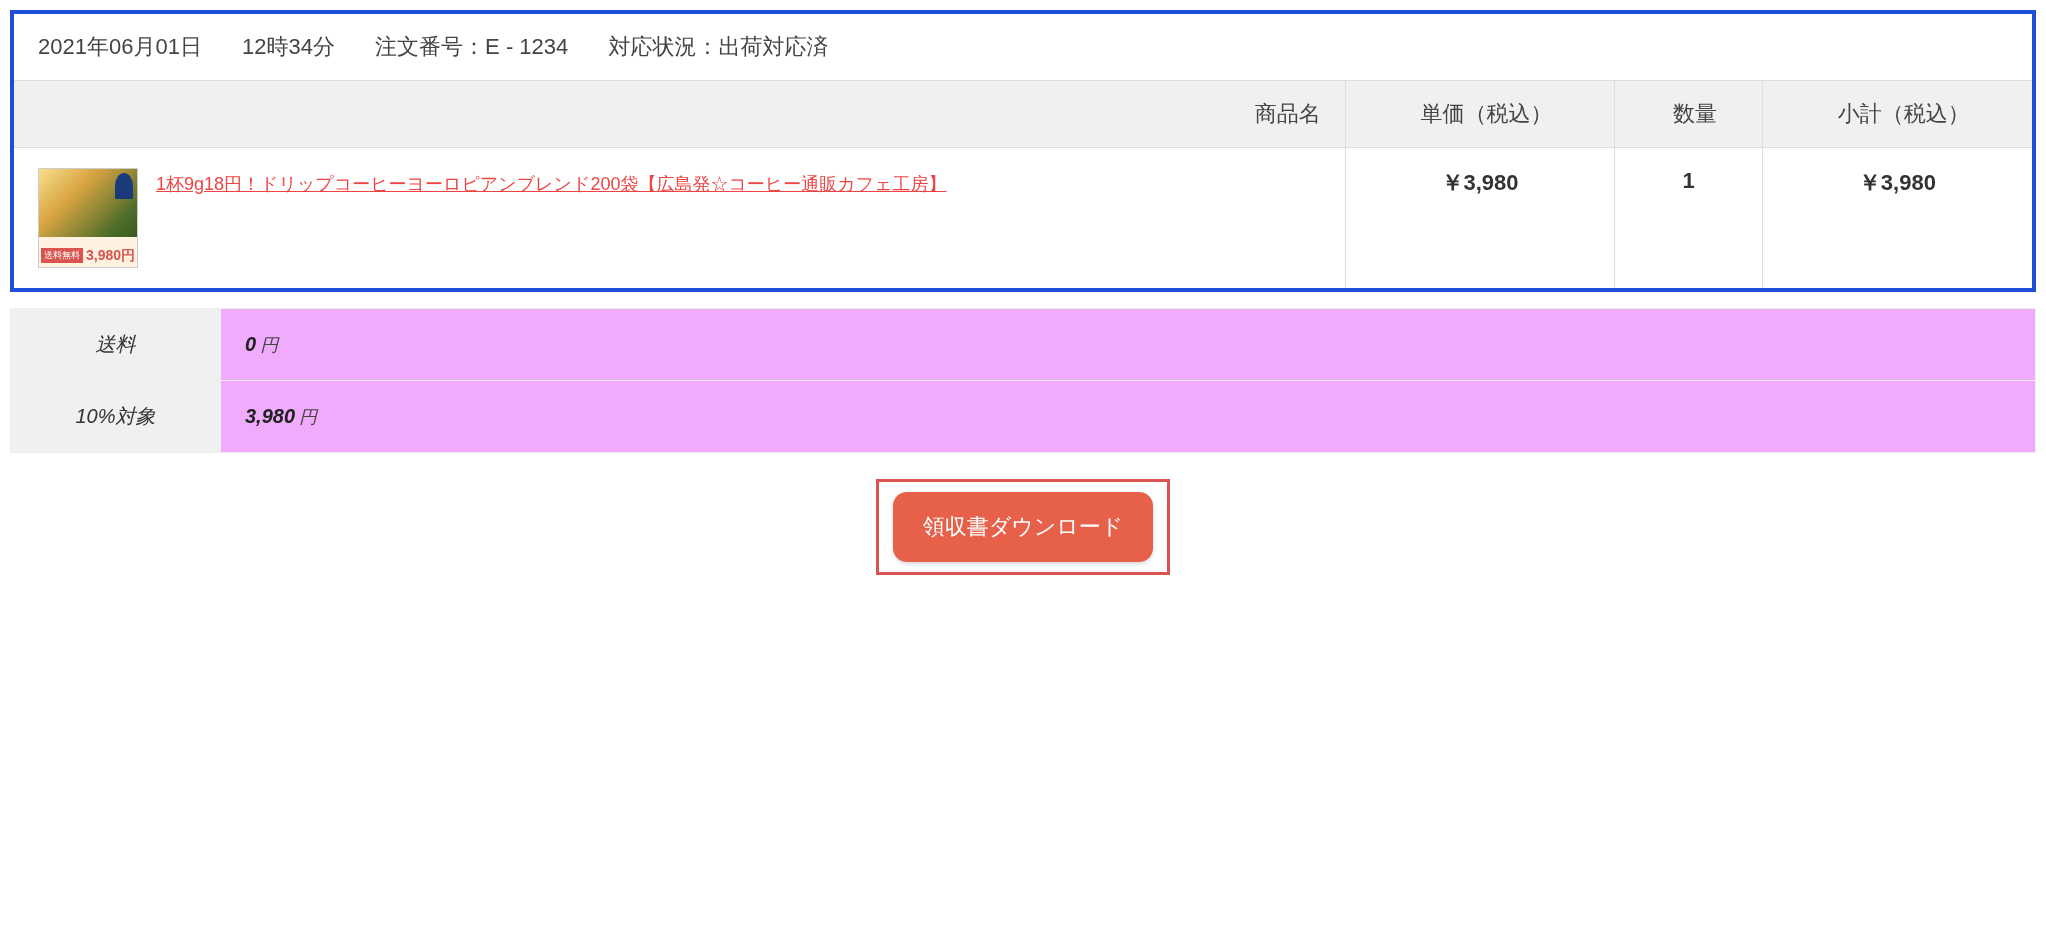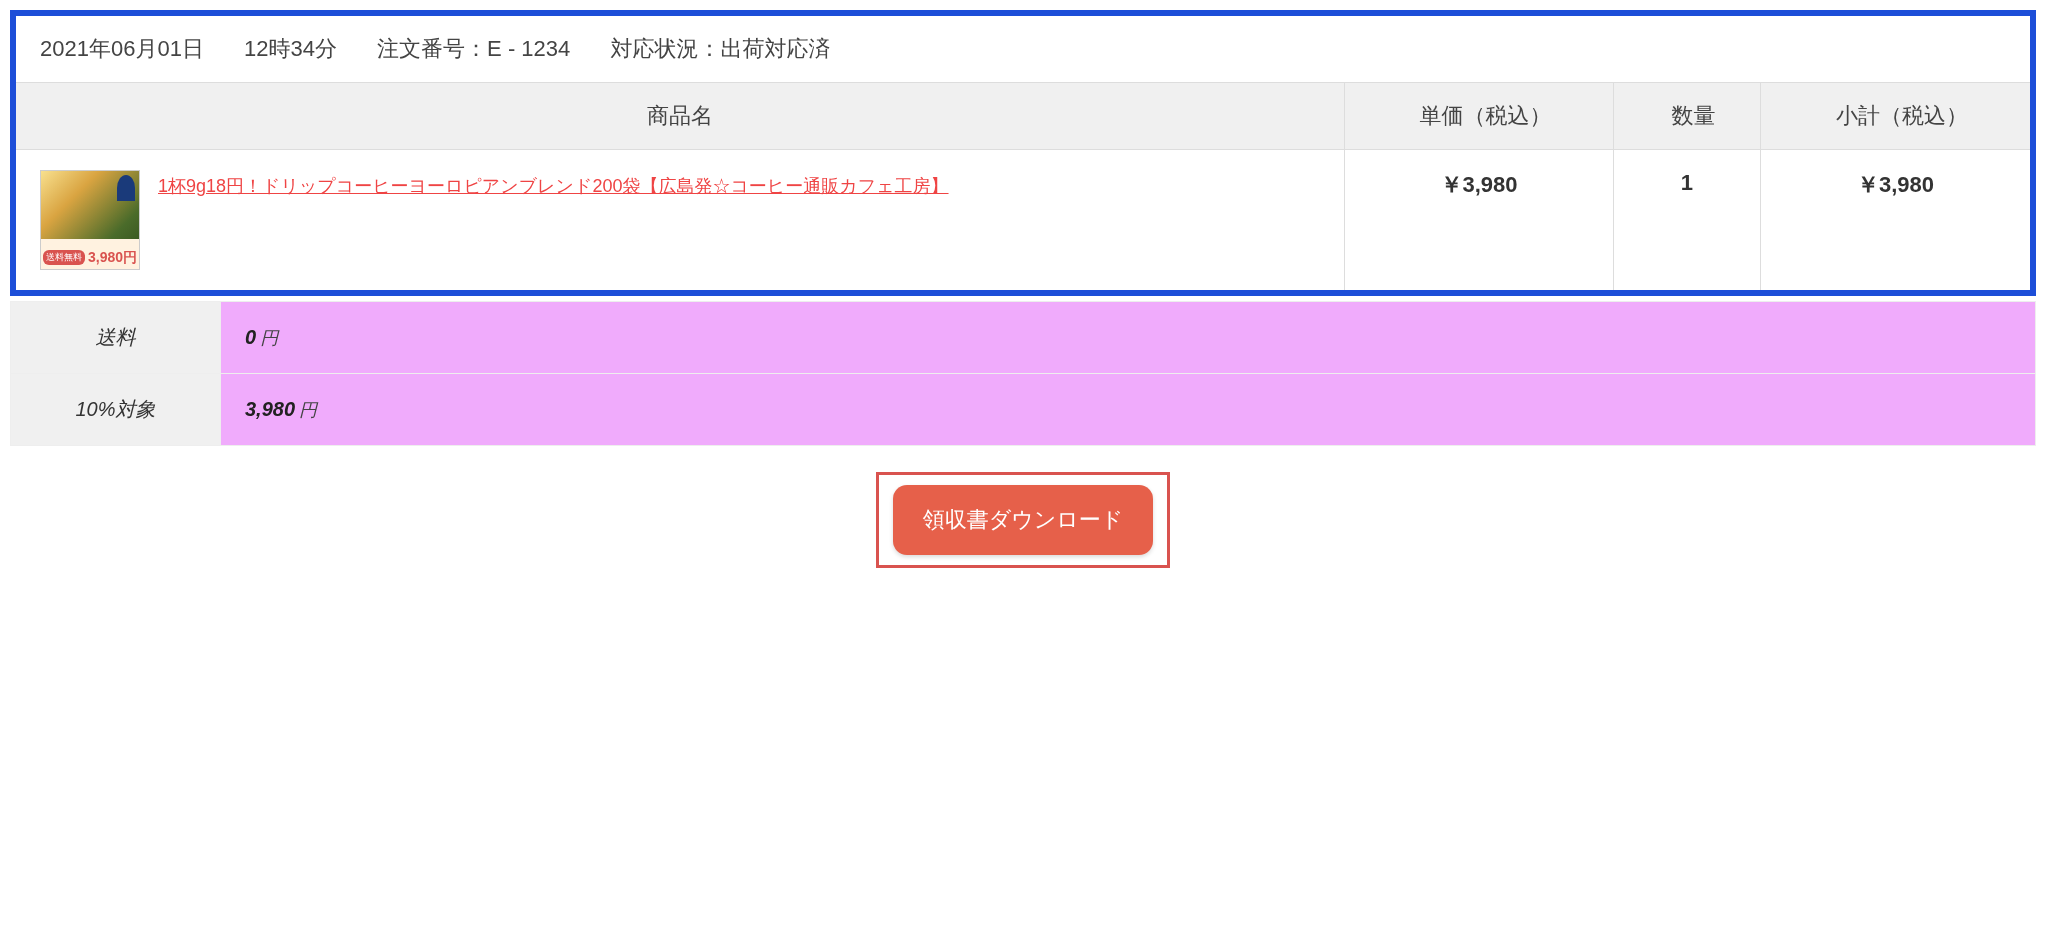--- a/index.html
+++ b/index.html
@@ -6,38 +6,38 @@
     body {
       font-family: -apple-system, "Hiragino Kaku Gothic ProN", "Hiragino Sans", Meiryo, sans-serif;
       color: #333;
       background: #fff;
       padding: 10px;
       font-size: 20px;
     }
     .order-table {
       width: 100%;
       border-collapse: collapse;
-      border: 6px solid #1d4ed8;
-      margin-bottom: 5px;
+      border: 4px solid #1d4ed8;
+      margin-bottom: 16px;
     }
     .order-meta-row td {
       border: 1px solid #ddd;
       padding: 18px 24px;
       font-size: 22px;
       color: #444;
     }
     .order-meta-row span { margin-right: 34px; }
     .header-row th {
       background: #f0f0f0;
       border: 1px solid #ddd;
       padding: 18px 24px;
       font-weight: 400;
       color: #444;
       font-size: 22px;
-      text-align: center;
+      text-align: right;
     }
     .header-row th.center { text-align: center; padding-left: 37px; }
     .item-row td {
       border: 1px solid #ddd;
       padding: 20px 24px;
       vertical-align: top;
       font-size: 22px;
     }
     .item-row td.center { text-align: center; font-weight: bold; }
     .product-cell {
@@ -69,21 +69,21 @@
       font-weight: bold;
       color: #d9534f;
     }
     .badge-free {
       position: absolute;
       bottom: 4px; left: 2px;
       background: #d9534f;
       color: #fff;
       font-size: 9px;
       padding: 1px 3px;
-      border-radius: 6px;
+      border-radius: 0;
     }
     .ribbon {
       position: absolute;
       top: 4px; right: 4px;
       width: 18px; height: 26px;
       background: #1a3a7a;
       border-radius: 50% 50% 0 0;
     }
     .product-link {
       color: #ef4444;

